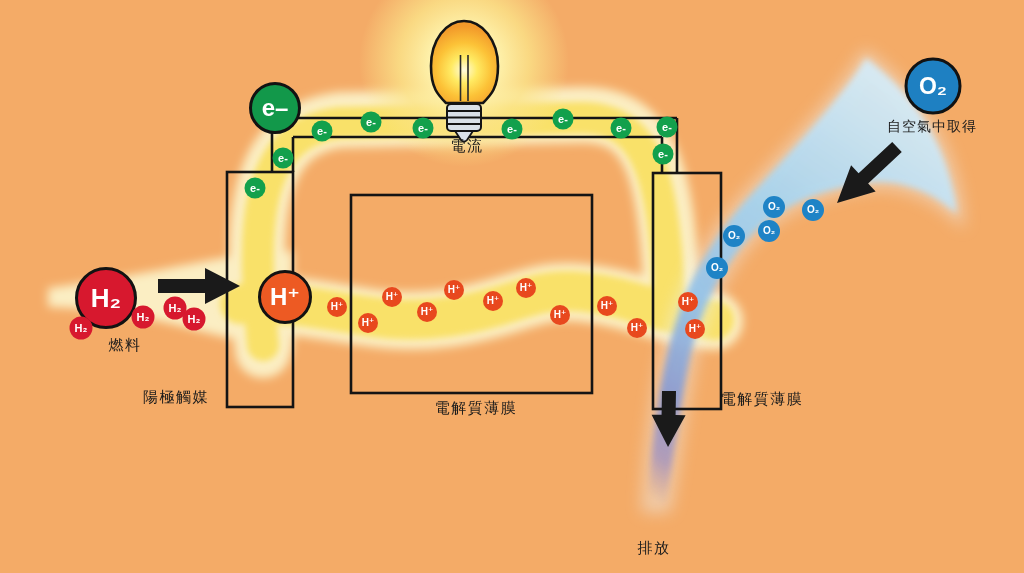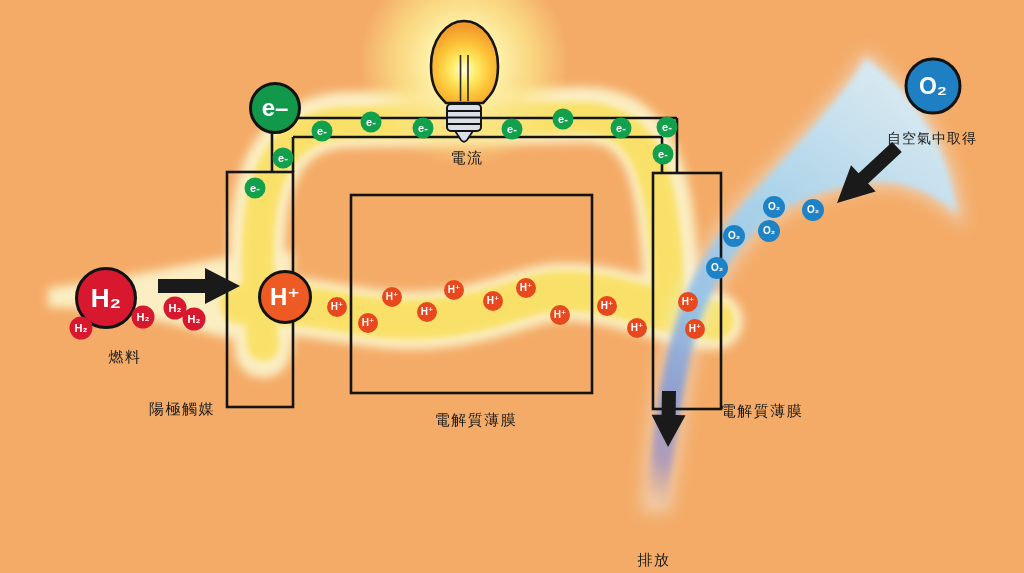--- a/index.html
+++ b/index.html
@@ -13,21 +13,21 @@
   .particle{
     position:absolute;transform:translate(-50%,-50%);
     border-radius:50%;color:#fff;font-weight:bold;
     display:flex;align-items:center;justify-content:center;
     border:0 solid #121212;line-height:1;letter-spacing:0;
     box-sizing:content-box;
   }
   .labels-layer{position:absolute;left:0;top:0;width:100%;height:100%;z-index:4;pointer-events:none;}
   .lbl{
     position:absolute;transform:translate(-50%,-50%);
-    font-size:15px;color:#1c1c1c;white-space:nowrap;letter-spacing:1.5px;margin-top:12px;
+    font-size:15px;color:#1c1c1c;white-space:nowrap;letter-spacing:1.5px;
   }
   .lbl.small{font-size:14px;letter-spacing:1px;}
   .lbl.title{font-size:17px;font-weight:600;letter-spacing:2.5px;}
 </style>
 </head>
 <body>
 
 <div class="stage">
 
   <svg width="1024" height="573" viewBox="0 0 1024 573">
@@ -151,20 +151,20 @@
       <div class="particle" style="left: 774px; top: 207px; width: 22px; height: 22px; background: rgb(30, 131, 198); font-size: 10px; border-width: 0px;">O₂</div>
       <div class="particle" style="left: 813px; top: 210px; width: 22px; height: 22px; background: rgb(30, 131, 198); font-size: 10px; border-width: 0px;">O₂</div>
       <div class="particle" style="left: 734px; top: 236px; width: 22px; height: 22px; background: rgb(30, 131, 198); font-size: 10px; border-width: 0px;">O₂</div>
       <div class="particle" style="left: 769px; top: 231px; width: 22px; height: 22px; background: rgb(30, 131, 198); font-size: 10px; border-width: 0px;">O₂</div>
       <div class="particle" style="left: 717px; top: 268px; width: 22px; height: 22px; background: rgb(30, 131, 198); font-size: 10px; border-width: 0px;">O₂</div>
     </div>
 
   <div class="labels-layer">
     <div class="lbl" style="left:467px;top:146px">電流</div>
     <div class="lbl" style="left:125px;top:345px">燃料</div>
-    <div class="lbl" style="left:182px;top:397px">陽極觸媒</div>
+    <div class="lbl" style="left:176px;top:397px">陽極觸媒</div>
     <div class="lbl" style="left:476px;top:408px">電解質薄膜</div>
     <div class="lbl" style="left:762px;top:399px">電解質薄膜</div>
     <div class="lbl" style="left:654px;top:548px">排放</div>
     <div class="lbl small" style="left:932px;top:127px">自空氣中取得</div>
   </div>
 
 </div>
 
 </body></html>

